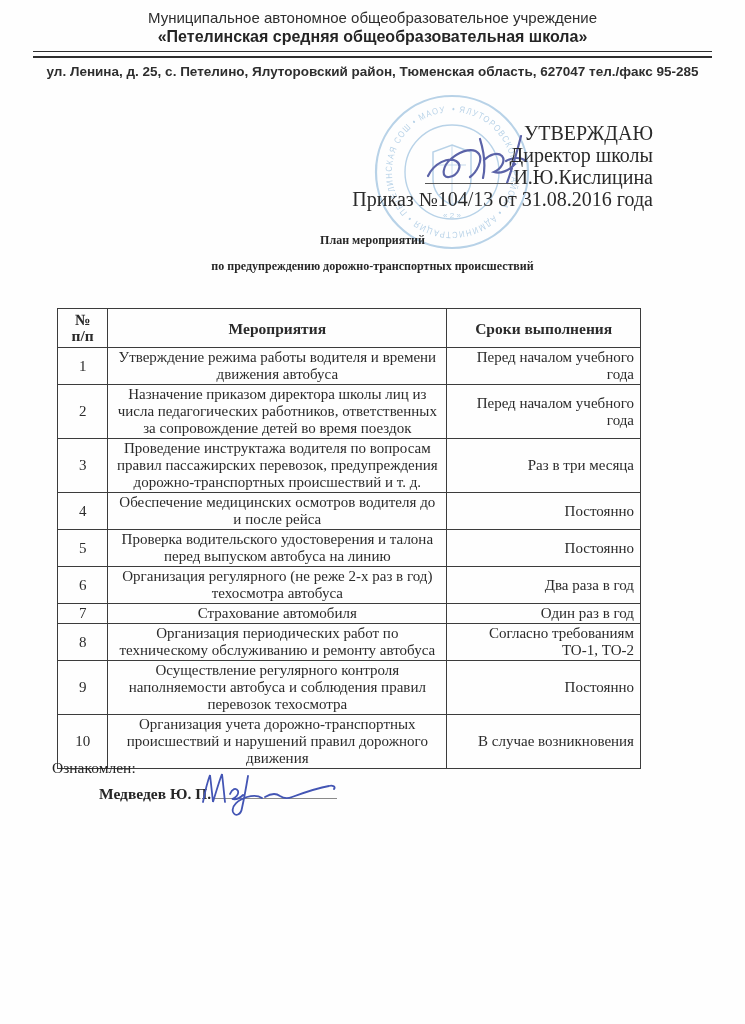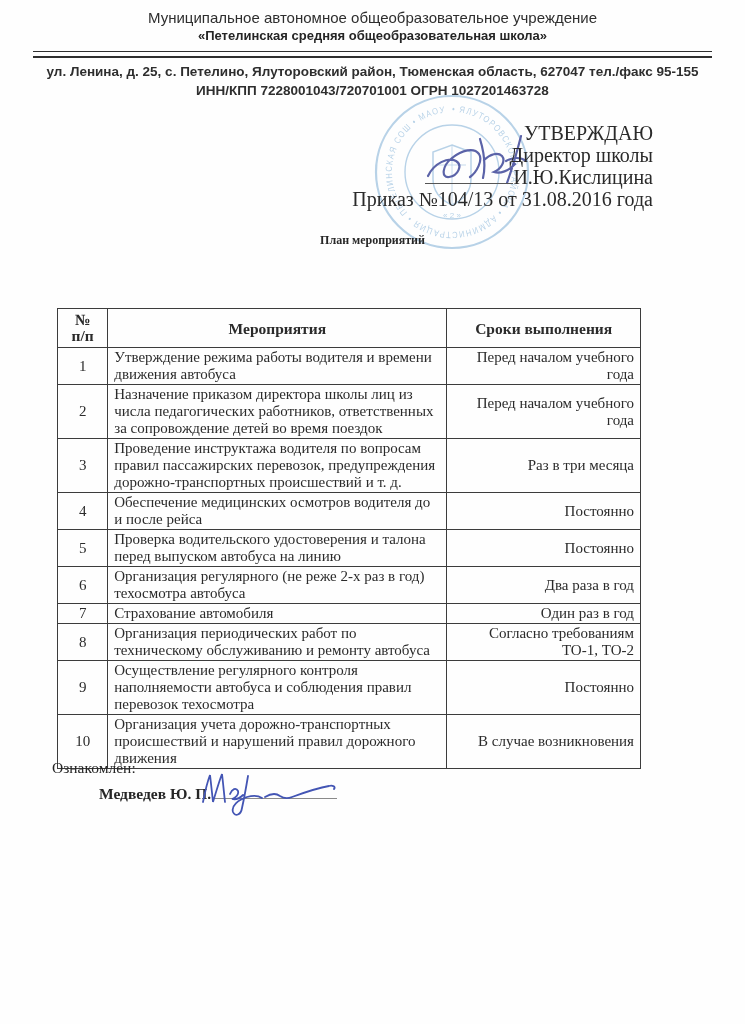--- a/index.html
+++ b/index.html
@@ -8,21 +8,21 @@
     width:745px;height:1024px;
     margin:0 auto;
     background:#fefefe;
     overflow:hidden;
     font-family:"Liberation Serif", serif;
     color:#262626;
   }
   
   .hdr-line{position:absolute;left:0;right:0;text-align:center;font-family:"Liberation Sans",sans-serif;color:#2e2e2e;}
   .org-type{top:9px;font-size:15px;font-weight:400;}
-  .org-name{top:28px;font-size:13px;font-weight:700;color:#252525;}
+  .org-name{top:28px;font-size:16px;font-weight:700;color:#252525;}
   .rule{position:absolute;left:33px;right:33px;height:0;}
   .rule-thin{top:51px;border-top:1.5px solid #2f2f2f;}
   .rule-thick{top:56px;border-top:2.5px solid #2f2f2f;}
   .address{top:64px;font-size:13.5px;font-weight:700;}
   .requisites{top:83px;font-size:13.5px;font-weight:700;}
   
   .stamp{position:absolute;left:367px;top:87px;width:170px;height:170px;opacity:.55;filter:blur(.4px);z-index:1;}
   
   .approval{position:absolute;top:122px;right:92px;text-align:right;font-size:20px;line-height:22px;z-index:3;color:#2a2a2a;}
   .sig-underline{display:inline-block;width:88px;border-bottom:1px solid #555;height:14px;vertical-align:baseline;}
@@ -33,39 +33,38 @@
   
   table.plan{
     position:absolute;left:57px;top:308px;width:584px;
     border-collapse:collapse;z-index:3;
     font-size:15px;line-height:17px;color:#2b2b2b;
   }
   table.plan td,table.plan th{border:1.5px solid #3c3c3c;padding:1px 6px;vertical-align:middle;}
   table.plan th{font-size:15.5px;font-weight:700;text-align:center;padding:3px 4px;}
   th.num-h{white-space:pre-line;line-height:16px;}
   td.c-num{text-align:center;width:40px;}
-  td.c-act{text-align:left;width:353px;}
+  td.c-act{text-align:center;width:353px;}
   td.c-term{text-align:right;width:191px;}
   
   .ack-label{position:absolute;left:52px;top:759px;font-size:15.5px;z-index:3;}
   .ack-row{position:absolute;left:99px;top:785px;font-size:15.5px;z-index:3;font-weight:bold;}
   .ack-underline{display:inline-block;width:124px;border-bottom:1px solid #8a8a8a;height:13px;margin-left:2px;}
   .ack-sig{position:absolute;left:193px;top:764px;width:148px;height:54px;z-index:4;}
 </style>
 </head>
 <body>
 
 <div class="page">
 
   <div class="hdr-line org-type">Муниципальное автономное общеобразовательное учреждение</div>
   <div class="hdr-line org-name">«Петелинская средняя общеобразовательная школа»</div>
   <div class="rule rule-thin"></div>
   <div class="rule rule-thick"></div>
-  <div class="hdr-line address">ул. Ленина, д. 25, с. Петелино, Ялуторовский район, Тюменская область, 627047 тел./факс 95-155</div>
-  <div class="hdr-line requisites">ИНН/КПП 7228001043/720701001 ОГРН 1027201463728</div>
+  <div class="hdr-line address">ул. Ленина, д. 25, с. Петелино, Ялуторовский район, Тюменская область, 627047 тел./факс 95-285</div>
 
   <div class="stamp">
     <svg viewBox="0 0 170 170" width="170" height="170">
       <circle cx="85" cy="85" r="76" fill="none" stroke="#7fafd6" stroke-width="2.2"></circle>
       <circle cx="85" cy="85" r="47" fill="none" stroke="#7fafd6" stroke-width="1.4"></circle>
       <defs>
         <path id="ringPath" d="M 85 25 A 60 60 0 1 1 84.9 25"></path>
       </defs>
       <text font-family="Liberation Sans, sans-serif" font-size="9" fill="#7fafd6" letter-spacing="1.5">
         <textPath href="#ringPath" xlink:href="#ringPath" textLength="370" lengthAdjust="spacingAndGlyphs">• ЯЛУТОРОВСКОГО РАЙОНА • АДМИНИСТРАЦИЯ • ПЕТЕЛИНСКАЯ СОШ • МАОУ</textPath>
@@ -84,20 +83,21 @@
     <div>УТВЕРЖДАЮ</div>
     <div>Директор школы</div>
     <div>
       <span class="sig-underline"></span><span>И.Ю.Кислицина</span>
     </div>
     <div>Приказ №104/13 от 31.08.2016 года</div>
   </div>
 
   <div class="doc-title">
     <div class="t1">План мероприятий</div>
+    <div class="t2">по предупреждению дорожно-транспортных происшествий</div>
   </div>
 
   <table class="plan">
     <colgroup>
         <col style="width:40px">
         <col style="width:353px">
         <col style="width:191px">
       </colgroup>
     <thead>
       <tr>

